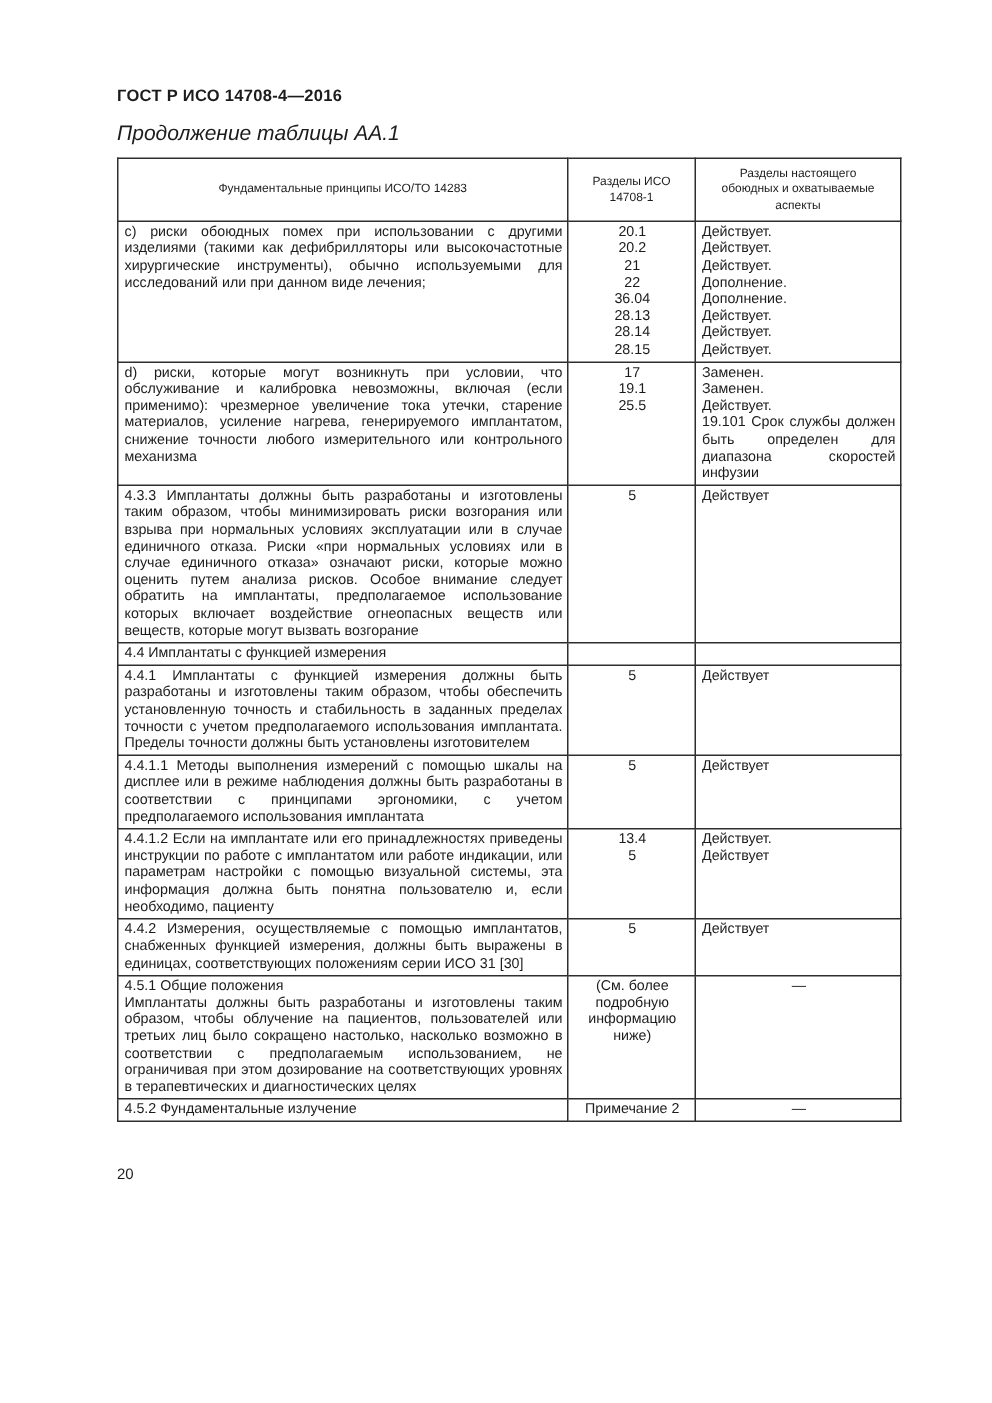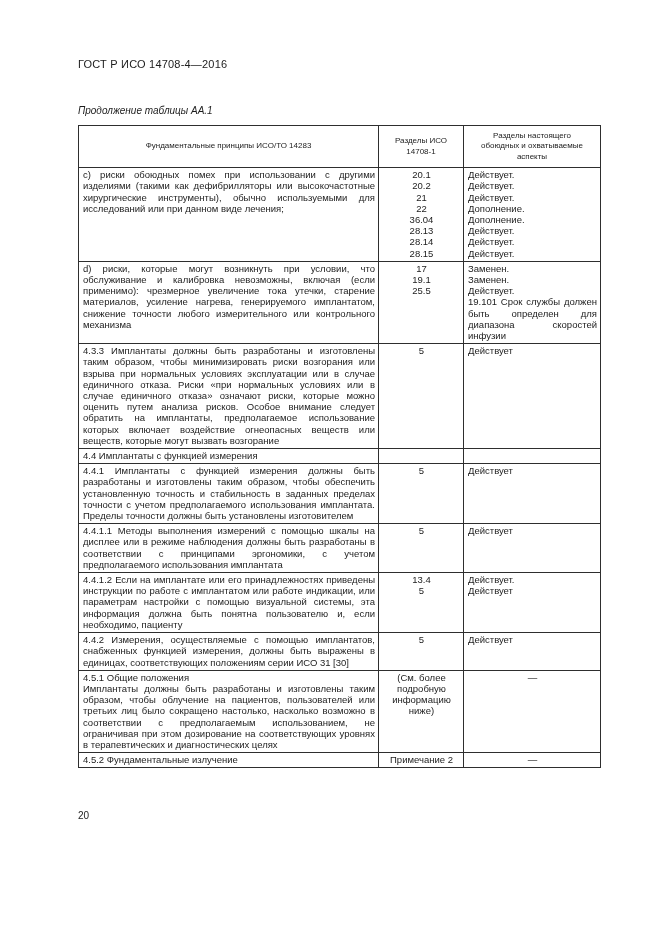--- a/index.html
+++ b/index.html
@@ -14,26 +14,26 @@
   }
   .page {
     position: absolute;
     left: 78px;
     top: 0;
     width: 524px;
     padding-top: 58px;
   }
   .doc-header {
     font-size: 11px;
-    font-weight: normal;
+    font-weight: bold;
     letter-spacing: 0.2px;
   }
   .table-caption {
-    margin-top: 35px;
-    font-size: 10px;
+    margin-top: 10px;
+    font-size: 14px;
     font-style: italic;
   }
   table.std {
     margin-top: 9px;
     border-collapse: collapse;
     width: 522px;
     table-layout: fixed;
   }
   col.w1 { width: 300px; }
   col.w2 { width: 85px; }
@@ -55,21 +55,21 @@
     font-size: 9.5px;
     line-height: 1.18;
     padding: 1px 3px 2px 4px;
     margin-left: 17px;
   }
   td.c1 .para { text-align: justify; }
   td.c2 .para { text-align: center; }
   td.c3 .para { text-align: justify; }
   td.center .para { text-align: center !important; }
   .page-number {
-    margin-top: 42px;
+    margin-top: 30px;
     font-size: 10px;
   }
 </style>
 </head>
 <body>
 
 <div class="page">
   <div class="doc-header">ГОСТ Р ИСО 14708-4—2016</div>
   <div class="table-caption">Продолжение таблицы АА.1</div>
 

